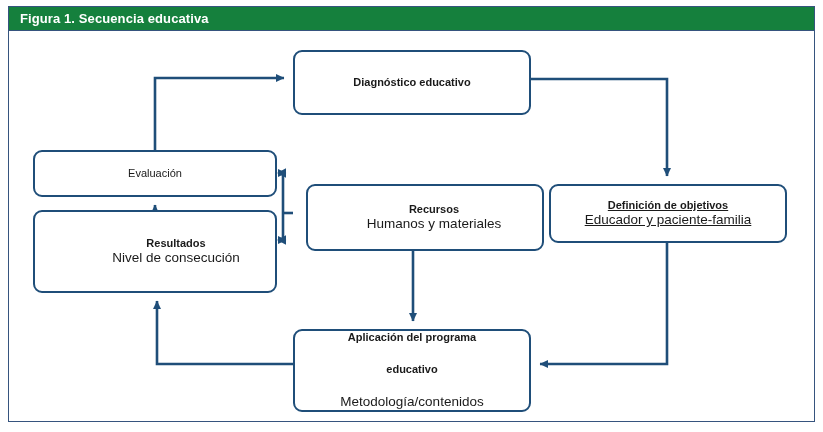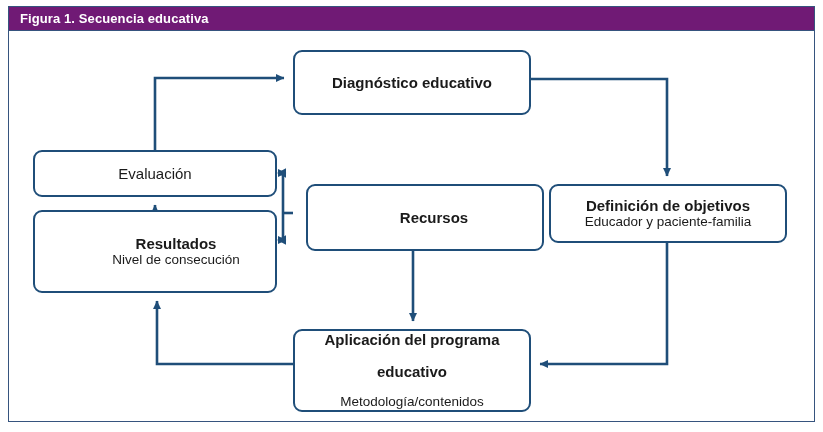--- a/index.html
+++ b/index.html
@@ -28,21 +28,21 @@
     background: #ffffff;
   }
   
   .titlebar {
     position: absolute;
     left: 8px;
     top: 6px;
     width: 807px;
     height: 25px;
     box-sizing: border-box;
-    background: #701a75;
+    background: #15803d;
     border: 1px solid #36547e;
     display: flex;
     align-items: center;
   }
   .titlebar-text {
     color: #ffffff;
     font-size: 13px;
     font-weight: bold;
     letter-spacing: 0.1px;
     padding-left: 11px;
@@ -66,36 +66,36 @@
     background: #ffffff;
     display: flex;
     flex-direction: column;
     align-items: center;
     justify-content: center;
     text-align: center;
     color: #1a1a1a;
     z-index: 3;
   }
   .node .ttl {
-    font-size: 15px;
+    font-size: 11px;
     font-weight: bold;
     line-height: 1.18;
   }
   .node .sub {
     font-size: 13.5px;
     font-weight: normal;
     line-height: 1.18;
   }
   .node.plain .ttl { font-weight: normal; }
 
   #node-diagnostico { left: 293px; top: 50px;  width: 238px; height: 65px; }
   #node-evaluacion  { left: 33px;  top: 150px; width: 244px; height: 47px; }
   #node-resultados  { left: 33px;  top: 210px; width: 244px; height: 83px; padding-left: 42px; }
   #node-recursos    { left: 306px; top: 184px; width: 238px; height: 67px; padding-left: 18px; }
-  #node-objetivos   { left: 549px; top: 184px; width: 238px; height: 59px; }
+  #node-objetivos   { left: 549px; top: 184px; width: 238px; height: 59px; text-decoration: underline; }
   #node-aplicacion  { left: 293px; top: 329px; width: 238px; height: 83px; justify-content: space-between; }
 </style>
 </head>
 <body>
 
 <div id="figure-root">
 
   <div class="frame"></div>
 
   <div class="titlebar">
@@ -152,20 +152,21 @@
     <div class="ttl">Evaluación</div>
   </div>
 
   <div class="node" id="node-resultados">
     <div class="ttl">Resultados</div>
     <div class="sub">Nivel de consecución</div>
   </div>
 
   <div class="node" id="node-recursos">
     <div class="ttl">Recursos</div>
+    <div class="sub">Humanos y materiales</div>
   </div>
 
   <div class="node" id="node-objetivos">
     <div class="ttl">Definición de objetivos</div>
     <div class="sub">Educador y paciente-familia</div>
   </div>
 
   <div class="node" id="node-aplicacion">
     <div class="ttl">Aplicación del programa</div>
     <div class="ttl">educativo</div>

